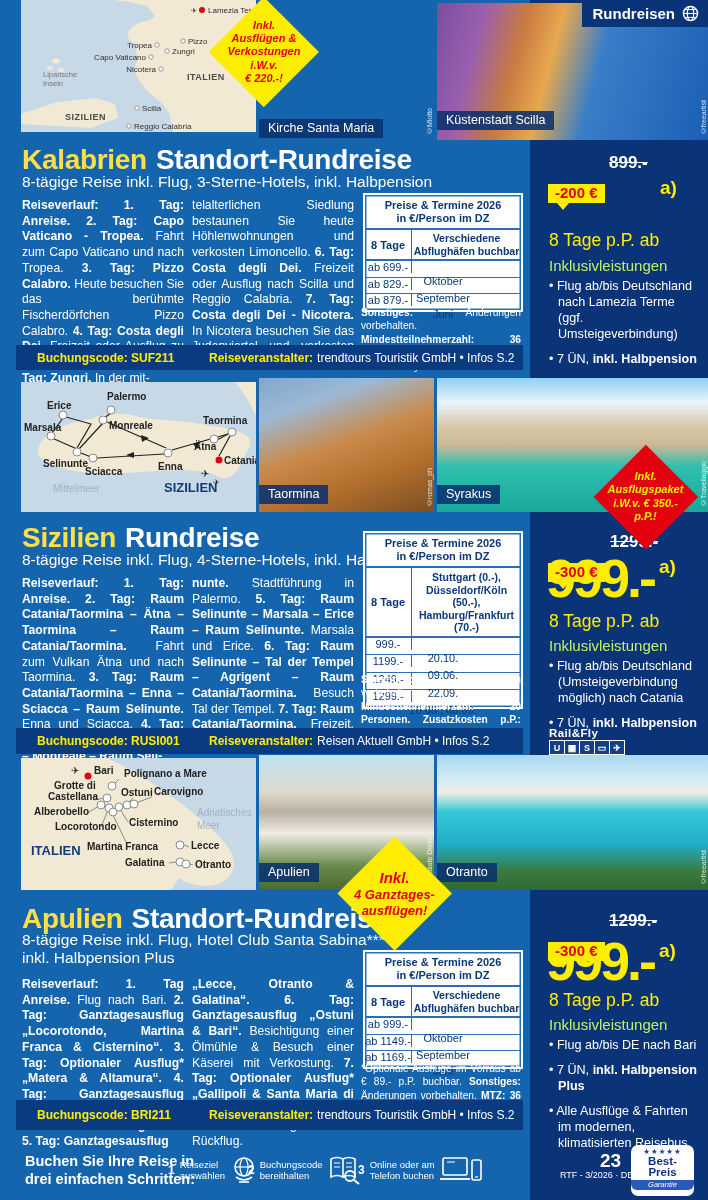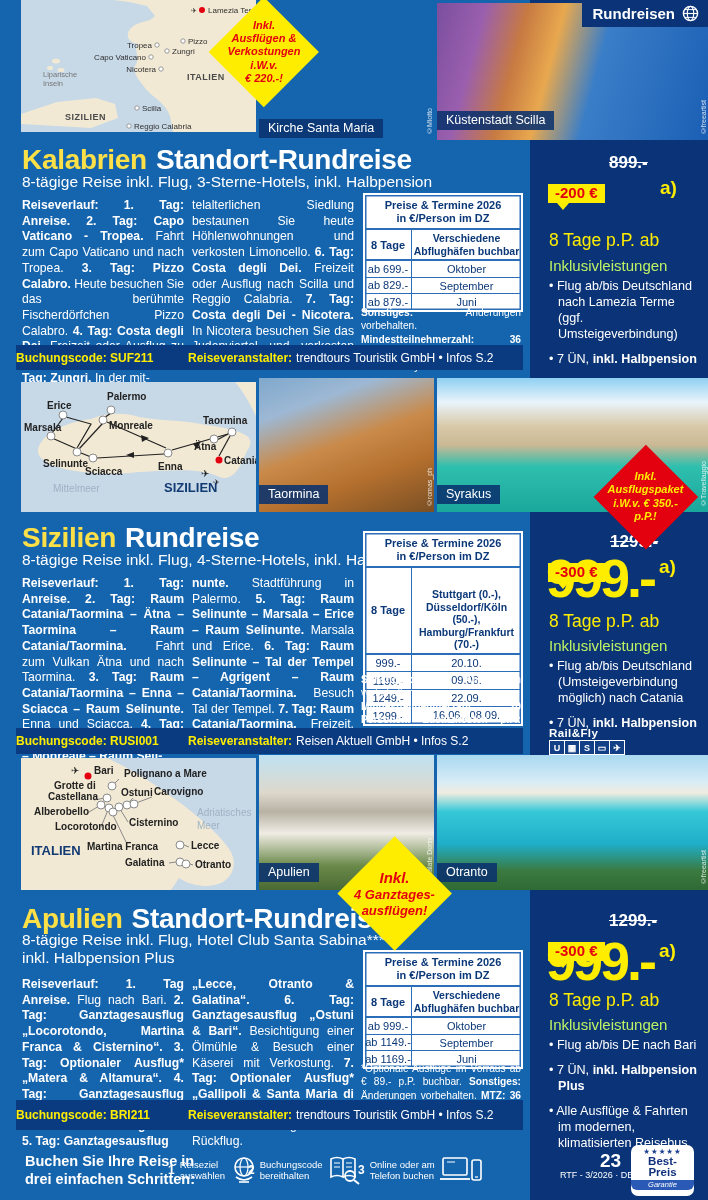--- a/index.html
+++ b/index.html
@@ -36,29 +36,29 @@
   .ptable{position:absolute;width:156px;background:#fff;border:2px solid #fff;
           box-shadow:inset 0 0 0 1.5px #2a6db8;color:#0b3878;}
   .pt-title{font-weight:bold;text-align:center;font-size:11px;line-height:1.18;padding:4px 2px 3px;
             border-bottom:2px solid #2a6db8;}
   .pt-head{display:flex;border-bottom:2px solid #2a6db8;align-items:stretch;}
   .pt-c1{width:46px;flex:none;border-right:1.5px solid #2a6db8;display:flex;align-items:center;
          justify-content:center;font-size:11px;}
   .pt-c2{flex:1;display:flex;align-items:center;justify-content:center;text-align:center;
          font-size:10.5px;padding:2px 1px;line-height:1.2;flex-wrap:wrap;}
   .pt-head .pt-c1,.pt-head .pt-c2{font-weight:bold;}
-  .pt-row{display:flex;border-bottom:1.5px solid #2a6db8;height:15.5px;align-items:stretch;}
+  .pt-row{display:flex;border-bottom:1.5px solid #2a6db8;height:15.5px;align-items:stretch;flex-direction:column;}
   .pt-row:last-child{border-bottom:none;}
   .pt-row .pt-c1,.pt-row .pt-c2{font-size:11px;}
 
   .note{position:absolute;left:361px;width:160px;color:#fff;font-size:10.2px;line-height:1.32;text-align:justify;}
 
   
   .booking{position:absolute;left:16px;width:507px;background:#0a3b80;display:flex;align-items:center;font-size:12px;}
-  .bk-code{color:#ffed00;font-weight:bold;width:172px;flex:none;}
+  .bk-code{color:#ffed00;font-weight:bold;margin-left:21px;width:172px;flex:none;}
   .bk-oplabel{color:#ffed00;font-weight:bold;}
   .bk-op{color:#fff;margin-left:4px;}
 
   
   .chip{position:absolute;background:#ffed00;color:#e3000f;font-weight:bold;font-size:15px;
         padding:0 7px 1px;line-height:18px;z-index:3;margin-top:32px;}
   .chip::after{content:"";position:absolute;left:9px;top:100%;border:6px solid transparent;
                border-top:7px solid #ffed00;}
   .oldprice{position:absolute;color:#fff;font-weight:bold;font-size:17px;text-decoration:line-through;}
   .bigprice{position:absolute;color:#ffed00;font-weight:bold;font-size:54px;letter-spacing:-3px;line-height:1;}
@@ -297,21 +297,21 @@
   <div class="itin" style="left:22px;top:576px"><b>Reiseverlauf: 1. Tag: Anreise. 2. Tag: Raum Catania/Taormina – Ätna – Taormina – Raum Catania/Taormina.</b><span> Fahrt zum Vulkan Ätna und nach Taormina. </span><b>3. Tag: Raum Catania/Taormina – Enna – Sciacca – Raum Selinunte.</b><span> Enna und Sciacca. </span><b>4. Tag: Raum Selinunte – Palermo – Monreale – Raum Seli-</b></div>
   <div class="itin" style="left:192px;top:576px"><b>nunte.</b><span> Stadtführung in Palermo. </span><b>5. Tag: Raum Selinunte – Marsala – Erice – Raum Selinunte.</b><span> Marsala und Erice. </span><b>6. Tag: Raum Selinunte – Tal der Tempel – Agrigent – Raum Catania/Taormina.</b><span> Besuch Tal der Tempel. </span><b>7. Tag: Raum Catania/Taormina.</b><span> Freizeit. </span><b>8. Tag: Abreise.</b></div>
 
   <div class="ptable" style="left:363px;top:531px">
     <div class="pt-title">
       <div>Preise &amp; Termine 2026</div>
       <div>in €/Person im DZ</div>
     </div>
     <div class="pt-head">
       <div class="pt-c1">8 Tage</div>
-      <div class="pt-c2" style="display:block;padding-top:20px"><b>Stuttgart</b><span> (0.-), </span><b>Düsseldorf/Köln</b><span> (50.-), </span><b>Hamburg/Frankfurt</b><span> (70.-)</span></div>
+      <div class="pt-c2" style="display:block;padding-top:3px"><b>Stuttgart</b><span> (0.-), </span><b>Düsseldorf/Köln</b><span> (50.-), </span><b>Hamburg/Frankfurt</b><span> (70.-)</span></div>
     </div>
     <div class="pt-row" style="height:16.5px">
         <div class="pt-c1">999.-</div>
         <div class="pt-c2">20.10.</div>
       </div>
     <div class="pt-row" style="height:16.5px">
         <div class="pt-c1">1199.-</div>
         <div class="pt-c2">09.06.</div>
       </div>
     <div class="pt-row" style="height:16.5px">

